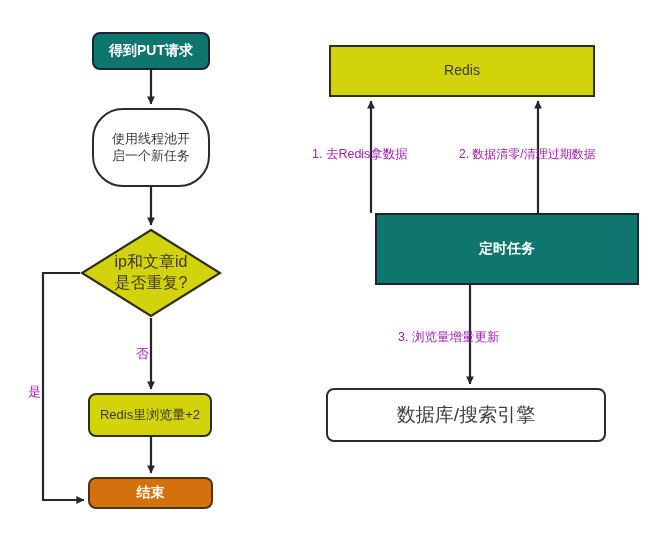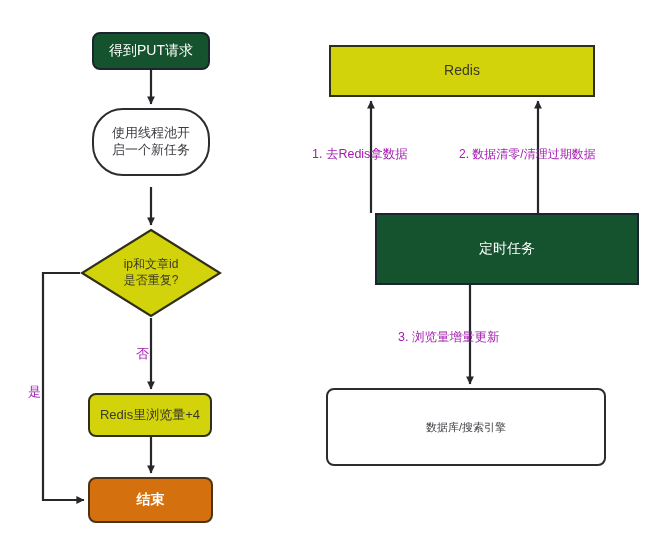--- a/index.html
+++ b/index.html
@@ -22,24 +22,24 @@
     box-sizing: border-box;
     display: flex;
     align-items: center;
     justify-content: center;
     text-align: center;
     line-height: 1.28;
     white-space: pre-line;
     border: 2px solid #26262b;
   }
   .node.blue {
-    background: #14532d;
+    background: #0f766e;
     border-color: #1b2430;
     color: #ffffff;
-    font-weight: normal;
+    font-weight: bold;
   }
   .node.yellow {
     background: #d3d30c;
     border-color: #2f2f18;
     color: #3a3a26;
   }
   .node.white {
     background: #ffffff;
     border-color: #2b2b30;
     color: #3c3c42;
@@ -113,46 +113,46 @@
 
     <line x1="538" y1="213" x2="538" y2="101" stroke="#26262b" stroke-width="2.2" marker-end="url(#arrowhead)"></line>
 
     <line x1="470" y1="285" x2="470" y2="384" stroke="#26262b" stroke-width="2.2" marker-end="url(#arrowhead)"></line>
   </svg>
 
   <div class="node blue round" style="left:92px; top:32px; width:118px; height:38px; font-size:14px;">
     <span>得到PUT请求</span>
   </div>
 
-  <div class="node white sharp" style="left:92px; top:108px; width:118px; height:68px; font-size:13px;border-radius:31px;">
+  <div class="node white sharp" style="left:92px; top:108px; width:118px; height:79px; font-size:13px;border-radius:31px;">
     <span>使用线程池开
 启一个新任务</span>
   </div>
 
   <div class="diamond" style="left:80px; top:228px; width:142px; height:90px;">
     <svg width="142" height="90" viewBox="0 0 142 90">
       <polygon points="71,2 140,45 71,88 2,45" fill="#d3d30c" stroke="#2f2f18" stroke-width="2.2"></polygon>
     </svg>
-    <div class="dlabel" style="font-size:12px;">ip和文章id
+    <div class="dlabel" style="font-size:16px;">ip和文章id
 是否重复?</div>
   </div>
 
   <div class="edge-label" style="left:136px; top:345px; font-size:13px;">
     <span>否</span>
   </div>
 
   <div class="edge-label" style="left:28px; top:383px; font-size:13px;">
     <span>是</span>
   </div>
 
   <div class="node yellow round" style="left:88px; top:393px; width:124px; height:44px; font-size:13px;">
-    <span>Redis里浏览量+4</span>
+    <span>Redis里浏览量+2</span>
   </div>
 
-  <div class="node orange round" style="left:88px; top:477px; width:125px; height:46px; font-size:14px;">
+  <div class="node orange round" style="left:88px; top:477px; width:125px; height:32px; font-size:14px;">
     <span>结束</span>
   </div>
 
   <div class="node yellow sharp" style="left:329px; top:45px; width:266px; height:52px; font-size:14px;">
     <span>Redis</span>
   </div>
 
   <div class="edge-label" style="left:312px; top:146px; font-size:12.5px;">
     <span>1. 去Redis拿数据</span>
   </div>
@@ -162,17 +162,17 @@
   </div>
 
   <div class="node blue sharp" style="left:331px; top:213px; width:264px; height:72px; font-size:14px;margin-left:44px;">
     <span>定时任务</span>
   </div>
 
   <div class="edge-label" style="left:398px; top:329px; font-size:12.5px;text-align:right;">
     <span>3. 浏览量增量更新</span>
   </div>
 
-  <div class="node white round" style="left:326px; top:388px; width:280px; height:78px; font-size:11px;">
+  <div class="node white round" style="left:326px; top:388px; width:280px; height:54px; font-size:19px;">
     <span>数据库/搜索引擎</span>
   </div>
 
 </div>
 
 </body></html>

